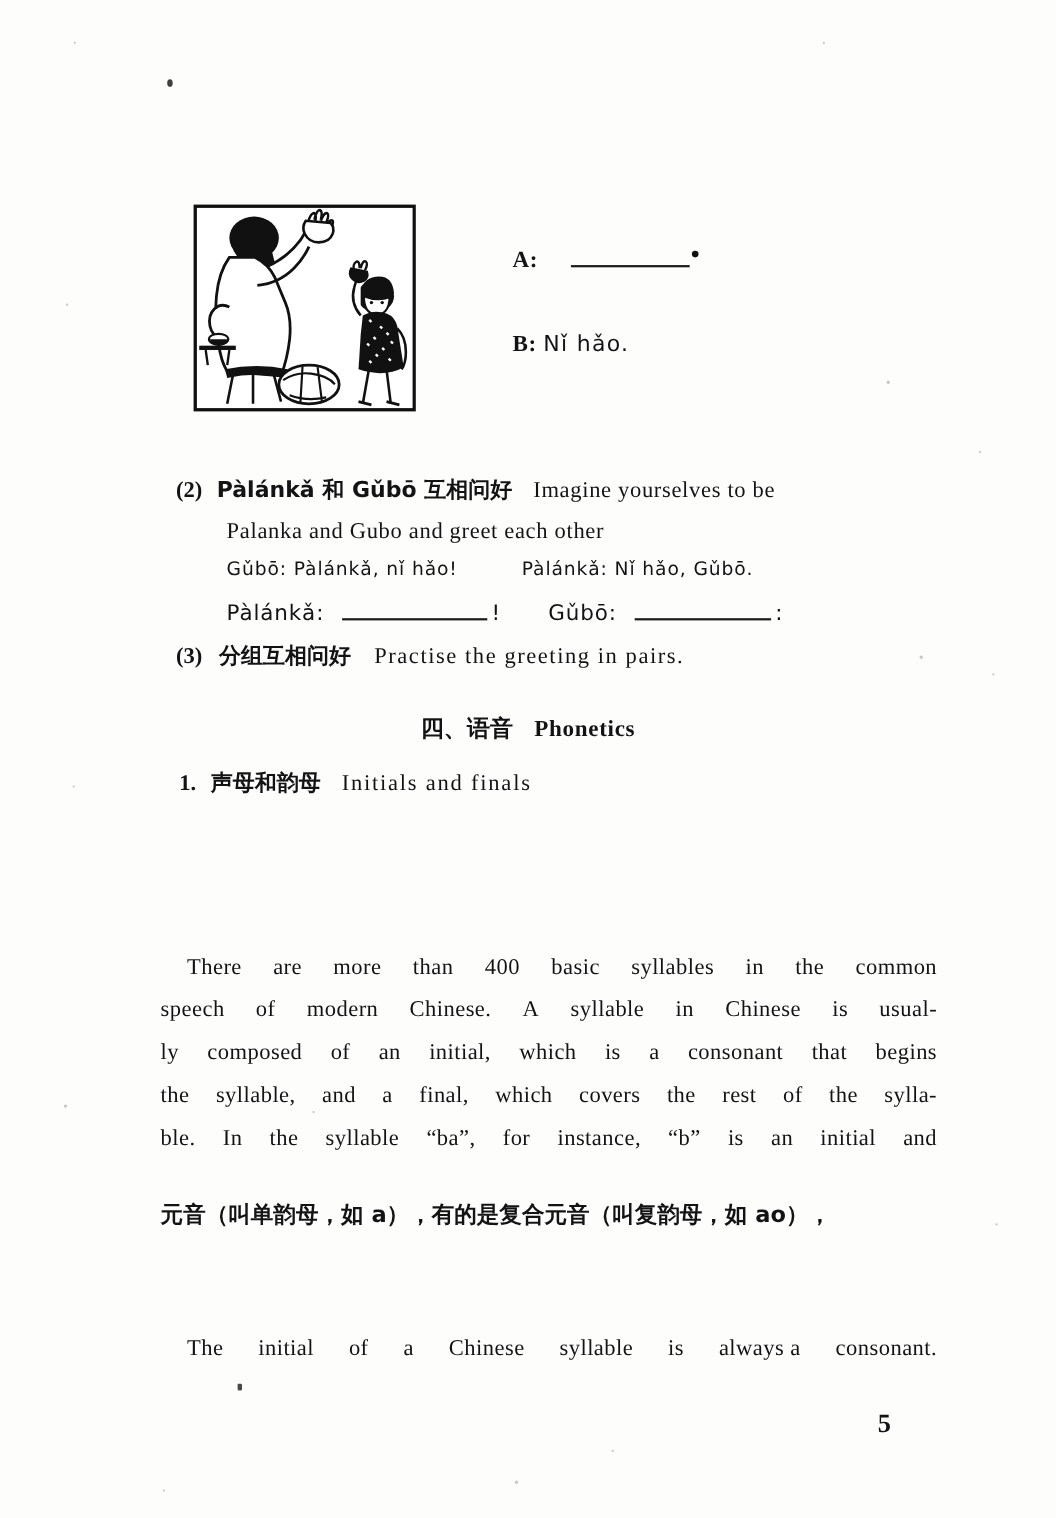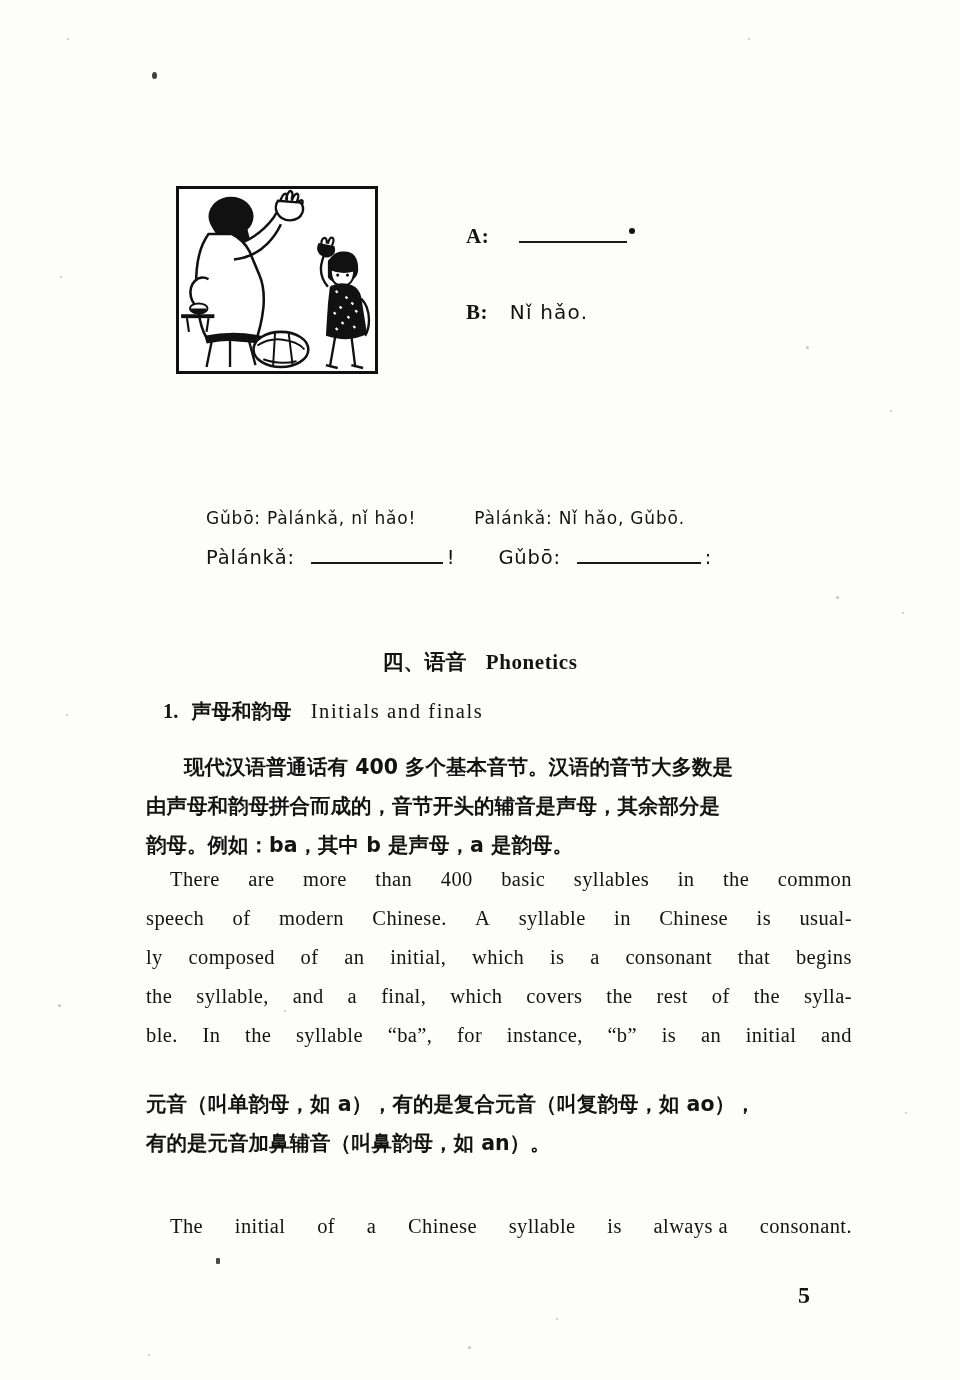--- a/index.html
+++ b/index.html
@@ -258,51 +258,61 @@
     </svg>
   </div>
 
   <div class="dlg dlg-a">
     <span>A:</span>
     <span class="blank-rule" style="width:108px;margin-left:24px;"></span><span class="dot-end"></span>
   </div>
 
   <div class="dlg dlg-b">
     <span>B:</span>
-    <span class="pinyin" style="margin-left:16px;">Nǐ   hǎo.</span>
-  </div>
-
+    <span class="pinyin" style="margin-left:0;">Nǐ   hǎo.</span>
+  </div>
+
+  <div class="ex ex-2">
+    <div style="white-space:nowrap;">
+      <span class="num">(2)</span>
+      <span class="cn" style="margin-left:8px;">Pàlánkǎ 和 Gǔbō 互相问好</span>
+      <span class="en" style="margin-left:14px;">Imagine  yourselves  to  be</span>
+    </div>
+    <div>
+      <span class="ind"></span><span class="en">Palanka  and  Gubo  and  greet  each  other</span>
+    </div>
+  </div>
 
   <div class="row-names">
     <span>Gǔbō: Pàlánkǎ, nǐ hǎo!</span>
     <span style="margin-left:52px;">Pàlánkǎ: Nǐ hǎo, Gǔbō.</span>
   </div>
 
   <div class="row-blanks">
     <span>Pàlánkǎ:</span><span class="blank-rule" style="width:132px;margin-left:16px;"></span><span style="margin-left:4px;">!</span>
     <span style="margin-left:36px;">Gǔbō:</span><span class="blank-rule" style="width:124px;margin-left:16px;"></span><span style="margin-left:4px;">:</span>
   </div>
 
+  <div class="ex-3" style="white-space:nowrap;">
+    <span class="num">(3)</span>
+    <span class="cn" style="margin-left:10px;">分组互相问好</span>
+    <span class="en" style="margin-left:16px;letter-spacing:1.4px;">Practise  the  greeting  in  pairs.</span>
+  </div>
 
   <div class="sec-head">
     <span class="cn">四、语音</span>
     <span class="en">Phonetics</span>
   </div>
 
   <div class="sub-head" style="white-space:nowrap;">
     <span class="num">1.</span>
     <span class="cn" style="margin-left:8px;">声母和韵母</span>
     <span class="en">Initials and finals</span>
   </div>
 
-  <div class="para-cn p-cn-1">
-    <div style="text-indent:38px;">现代汉语普通话有 400 多个基本音节。汉语的音节大多数是</div>
-    <div>由声母和韵母拼合而成的，音节开头的辅音是声母，其余部分是</div>
-    <div>韵母。例如：ba，其中 b 是声母，a 是韵母。</div>
-  </div>
 
   <div class="para-en p-en-1">
     <div class="just" style="padding-left:24px;">
       <span>There</span>
       <span>are</span>
       <span>more</span>
       <span>than</span>
       <span>400</span>
       <span>basic</span>
       <span>syllables</span>
@@ -360,21 +370,20 @@
       <span>“b”</span>
       <span>is</span>
       <span>an</span>
       <span>initial</span>
       <span>and</span>
     </div>
   </div>
 
   <div class="para-cn p-cn-2">
     <div>元音（叫单韵母，如 a），有的是复合元音（叫复韵母，如 ao），</div>
-    <div>有的是元音加鼻辅音（叫鼻韵母，如 an）。</div>
   </div>
 
   <div class="para-en p-en-2">
     <div class="just" style="padding-left:24px;">
       <span>The</span>
       <span>initial</span>
       <span>of</span>
       <span>a</span>
       <span>Chinese</span>
       <span>syllable</span>

